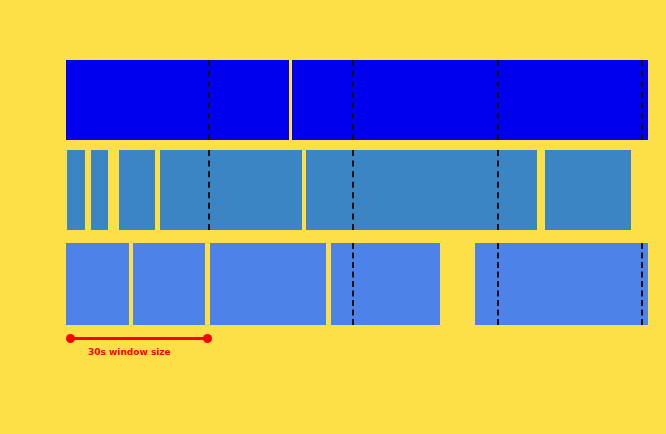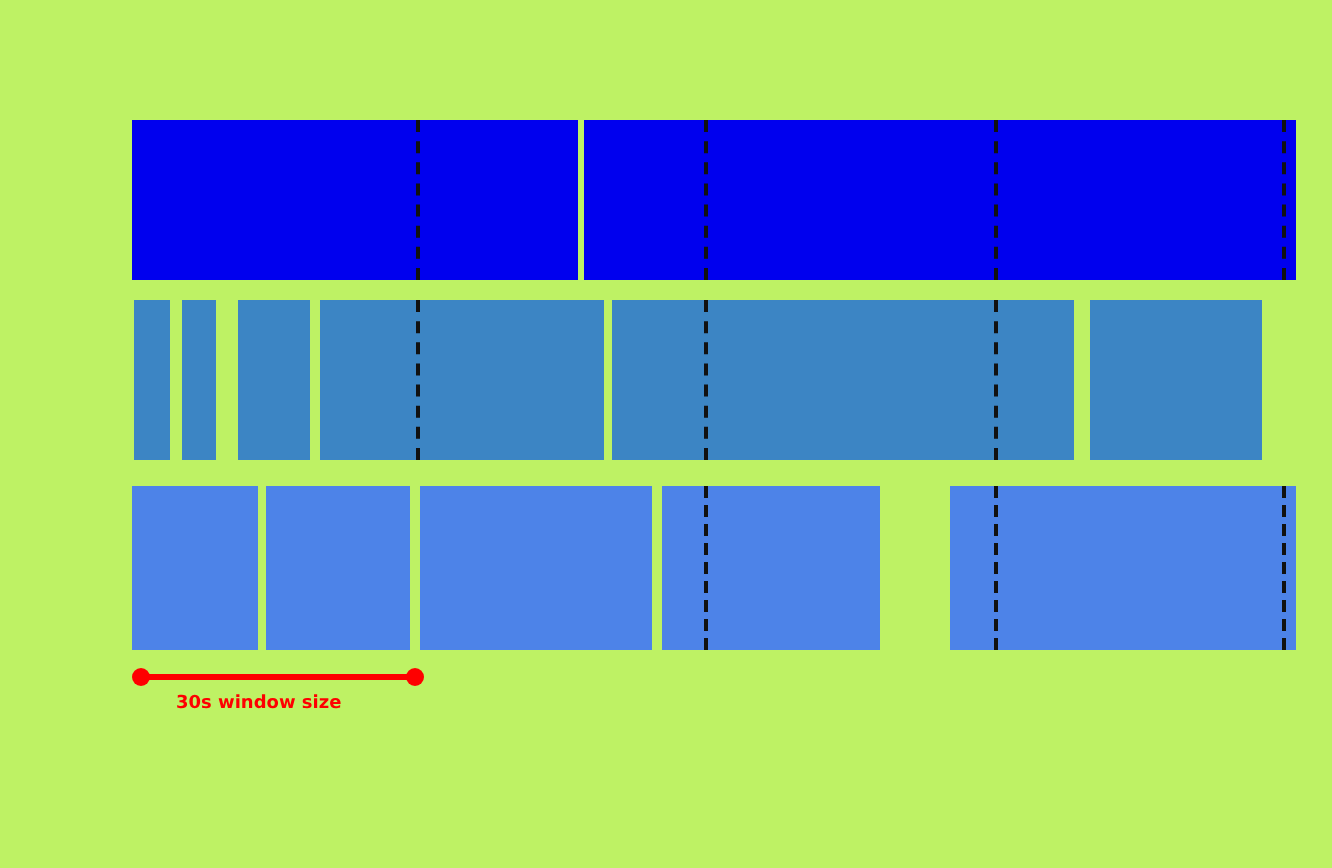--- a/index.html
+++ b/index.html
@@ -14,21 +14,21 @@
     font-family: "DejaVu Sans", sans-serif;
     position: relative;
   }
 
   #figure {
     position: absolute;
     left: 0;
     top: 0;
     width: 666px;
     height: 434px;
-    background: #bef264;
+    background: #fde047;
   }
 
   .plot-area {
     position: absolute;
     left: 0;
     top: 0;
     width: 666px;
     height: 434px;
   }
 

